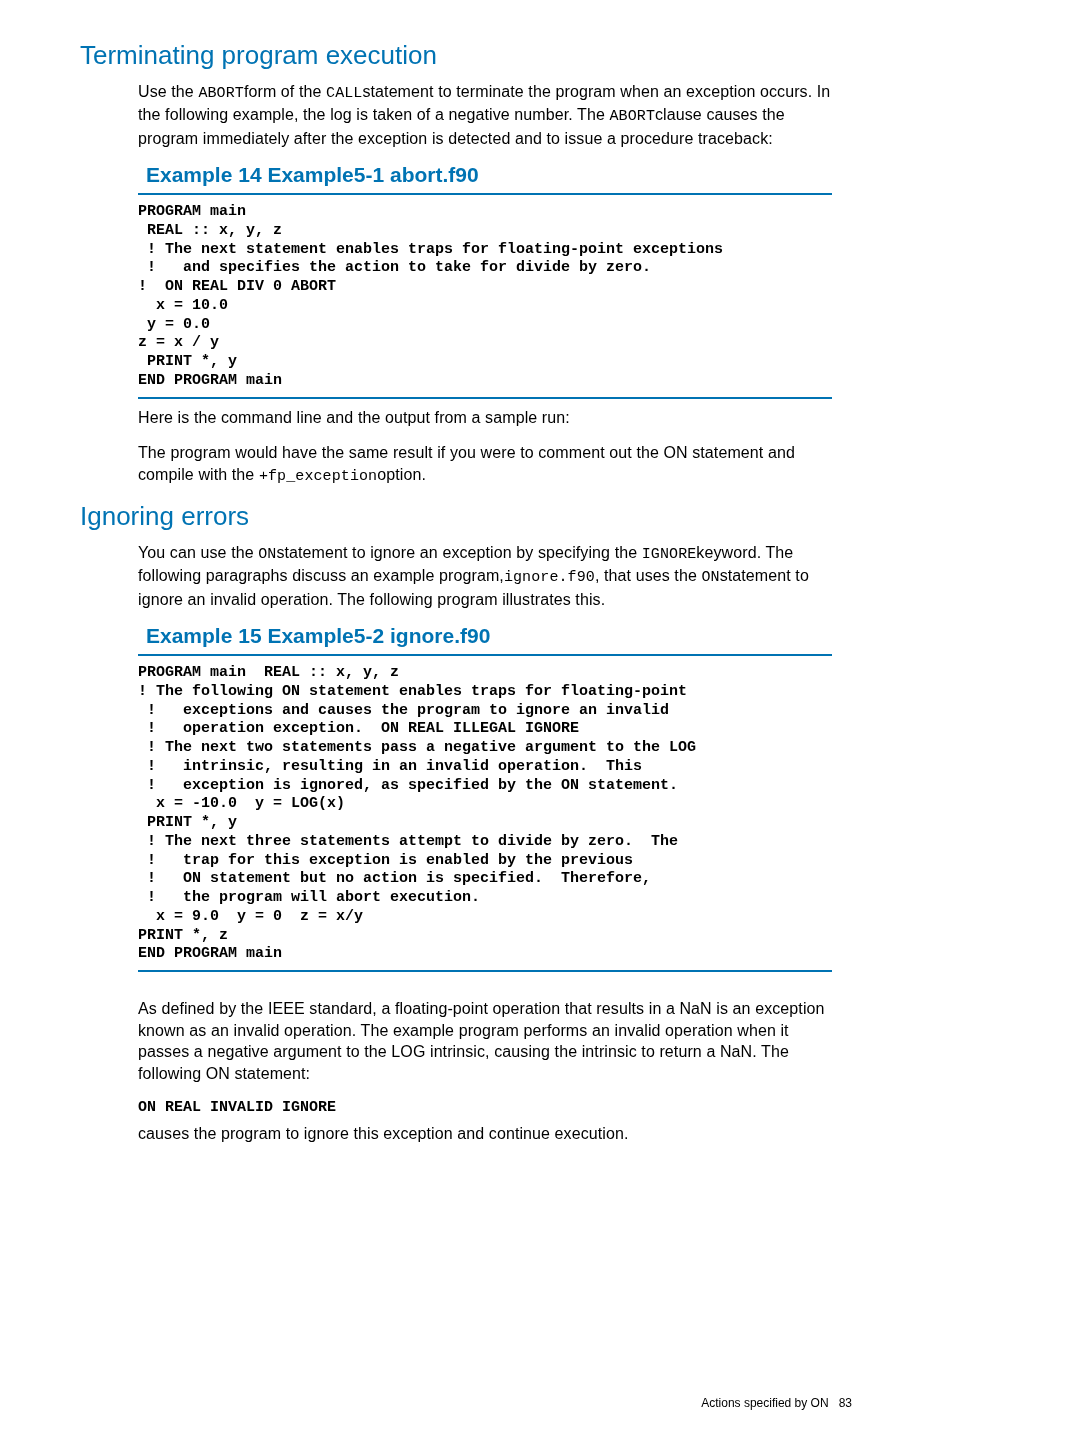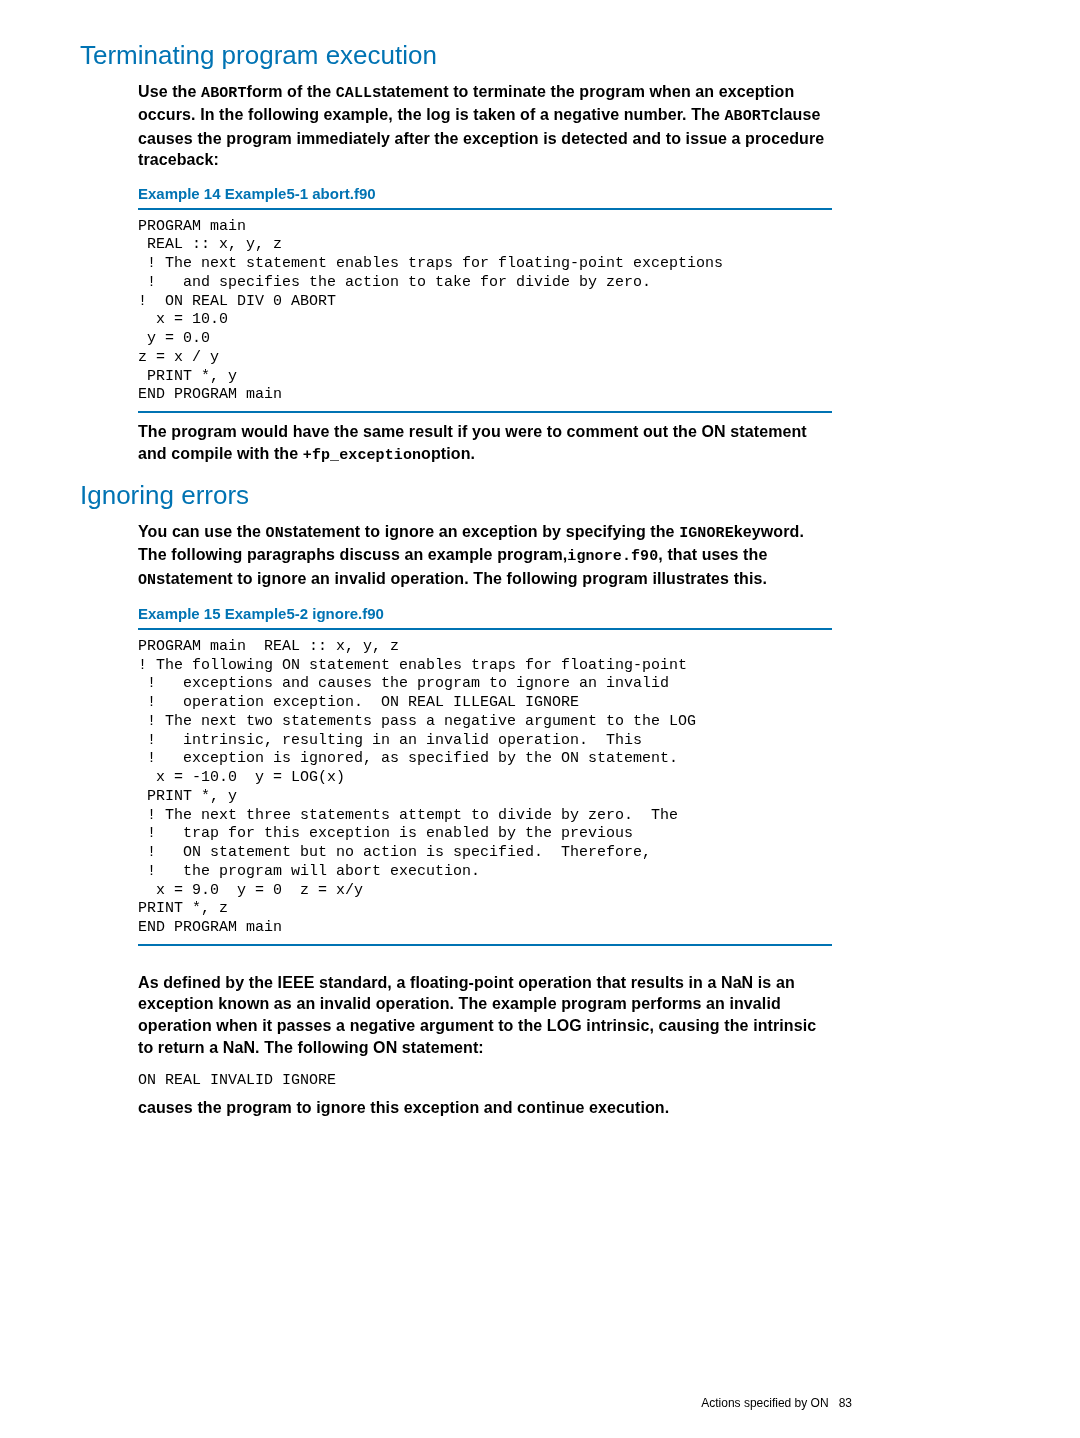--- a/index.html
+++ b/index.html
@@ -25,49 +25,50 @@
     color: #0073b3;
     margin: 0 0 10px 0;
   }
   .indent {
     margin-left: 58px;
   }
   p.body {
     font-size: 16px;
     line-height: 1.35;
     margin: 0 0 14px 0;
-    font-weight: 700;
+    font-weight: 400;
     font-stretch: condensed;
     letter-spacing: 0.1px;
   }
   .body-narrow {
     font-family: "Arial Narrow", Arial, sans-serif;
   }
   .mono {
     font-family: "Courier New", Courier, monospace;
     font-size: 15px;
   }
   h3.example {
     font-family: Arial, Helvetica, sans-serif;
     font-weight: 700;
-    font-size: 15px;
+    font-size: 21px;
     color: #0073b3;
-    margin: 0 0 6px 0;
+    margin: 0 0 6px 8px;
   }
   hr.rule {
     border: none;
     border-top: 2px solid #0073b3;
     margin: 4px 0 8px 0;
   }
   pre.code {
     font-family: "Courier New", Courier, monospace;
     font-size: 15px;
     line-height: 1.25;
     margin: 0 0 6px 0;
     white-space: pre;
+    font-weight: bold;
   }
   .footer {
     position: absolute;
     bottom: 28px;
     right: 80px;
     font-size: 12px;
     font-family: "Arial Narrow", Arial, sans-serif;
   }
 </style>
 </head>
@@ -89,20 +90,21 @@
  ! The next statement enables traps for floating-point exceptions
  !   and specifies the action to take for divide by zero.
 !  ON REAL DIV 0 ABORT
   x = 10.0
  y = 0.0
 z = x / y
  PRINT *, y
 END PROGRAM main</pre>
     <hr class="rule">
 
+    <p class="body body-narrow">Here is the command line and the output from a sample run:</p>
 
 
     <p class="body body-narrow">
       <span>The program would have the same result if you were to comment out the ON statement and compile with the </span><span class="mono">+fp_exception</span><span>option.</span>
     </p>
   </div>
 
   <h2 class="section" style="margin-top:12px;">Ignoring errors</h2>
 
   <div class="indent">

